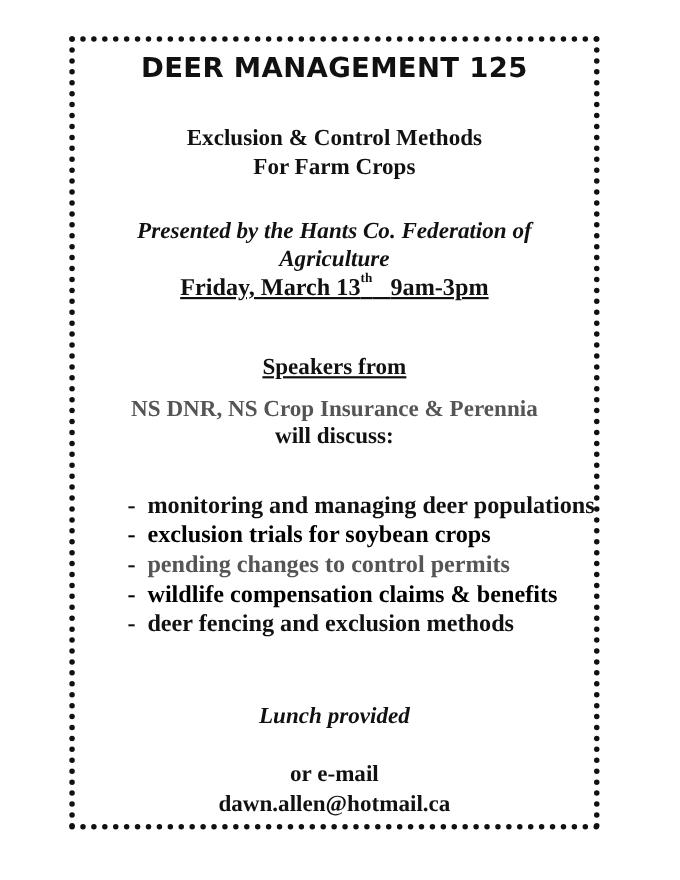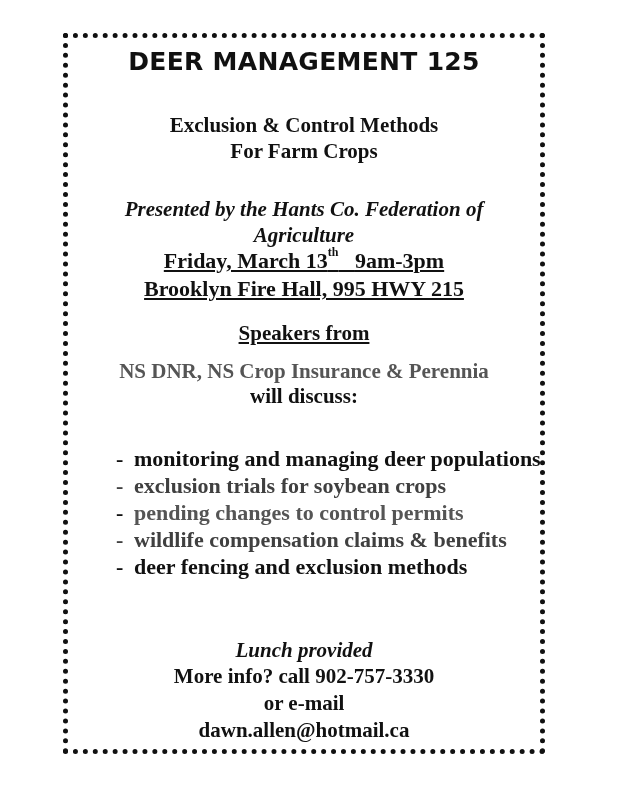--- a/index.html
+++ b/index.html
@@ -67,51 +67,49 @@
       font-size: 22px;
       font-weight: bold;
       height: 27px;
       line-height: 27px;
       white-space: nowrap;
     }
     .list li .dash {
       display: inline-block;
       width: 18px;
     }
-    .gray { color: #404040; }
+    .gray { color: #000000; }
     .dark { color: #111111; }
     .mid { color: #555555; }
   </style>
 </head>
 <body>
 
 <div class="flyer">
   <div class="line title">DEER MANAGEMENT 125</div>
 
   <div class="line sub" style="top:75px;">Exclusion &amp; Control Methods</div>
   <div class="line sub" style="top:101px;">For Farm Crops</div>
 
   <div class="line sub italic" style="top:159px;">Presented by the Hants Co. Federation of</div>
   <div class="line sub italic" style="top:185px;">Agriculture</div>
 
   <div class="line big" style="top:210px;">
     <span>Friday, March 13</span><sup>th</sup>&nbsp;&nbsp;&nbsp;<span>9am-3pm</span>
   </div>
-  <div class="line big" style="top:238px;">Brooklyn Fire Hall, 995 HWY 215</div>
 
   <div class="line sub" style="top:283px;text-decoration:underline;">Speakers from</div>
   <div class="line sub" style="top:346px;">will discuss:</div>
   <div class="line sub mid" style="top:321px;">NS DNR, NS Crop Insurance &amp; Perennia</div>
 
   <ul class="list">
     <li class="dark"><span class="dash">-</span><span>monitoring and managing deer populations</span></li>
     <li class="gray"><span class="dash">-</span><span>exclusion trials for soybean crops</span></li>
     <li class="mid"><span class="dash dark">-</span><span>pending changes to control permits</span></li>
     <li class="gray"><span class="dash">-</span><span>wildlife compensation claims &amp; benefits</span></li>
     <li class="dark"><span class="dash">-</span><span>deer fencing and exclusion methods</span></li>
   </ul>
 
   <div class="line sub italic" style="top:600px;">Lunch provided</div>
 
-  <div class="line sub" style="top:626px;">More info? call 902-757-3330</div>
   <div class="line sub" style="top:653px;">or e-mail</div>
   <div class="line sub" style="top:680px;">dawn.allen@hotmail.ca</div>
 </div>
 
 </body></html>

